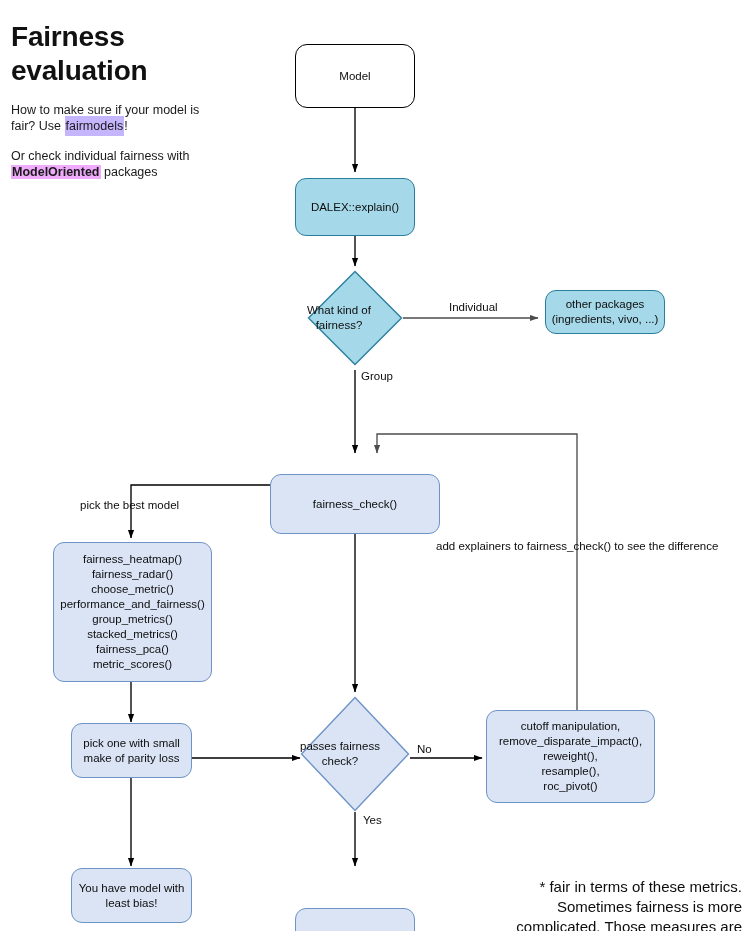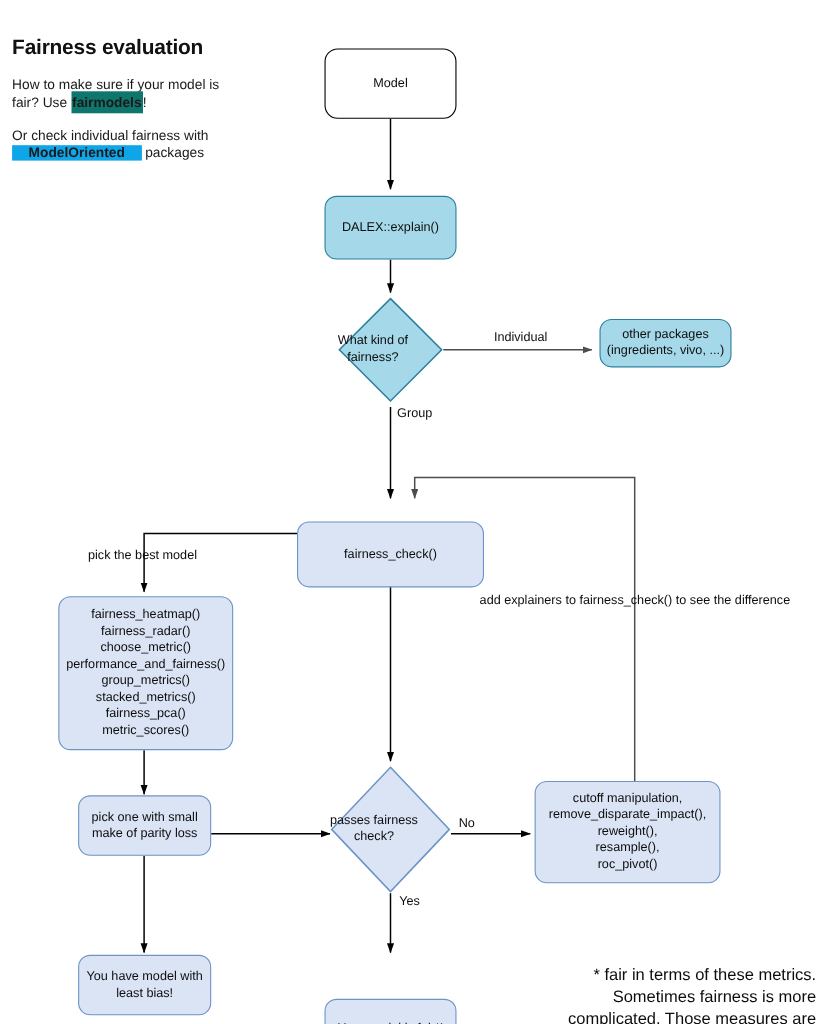--- a/index.html
+++ b/index.html
@@ -31,42 +31,42 @@
   }
 
   
   .panel {
     position: absolute;
     left: 11px;
     top: 20px;
     width: 200px;
   }
   .panel-title {
-    font-size: 19px;
+    font-size: 28px;
     font-weight: bold;
     line-height: 1.22;
     letter-spacing: -0.2px;
-    margin: 12px 0 14px 0;
+    margin: 0 0 14px 0;
     color: #111111;
   }
   .panel-para {
     font-size: 12.5px;
     line-height: 1.28;
     margin: 0 0 14px 0;
     color: #1a1a1a;
   }
   .hl-a {
-    background: #0f766e;
+    background: #c4b5fd;
+    font-weight: normal;
+    padding: 3px 1px;
+  }
+  .hl-b {
+    background: #f0abfc;
     font-weight: bold;
-    padding: 3px 1px;
-  }
-  .hl-b {
-    background: #0ea5e9;
-    font-weight: bold;
-    padding: 0 15px;
+    padding: 0 1px;
   }
 
   
   .node {
     position: absolute;
     box-sizing: border-box;
     display: flex;
     align-items: center;
     justify-content: center;
     text-align: center;

